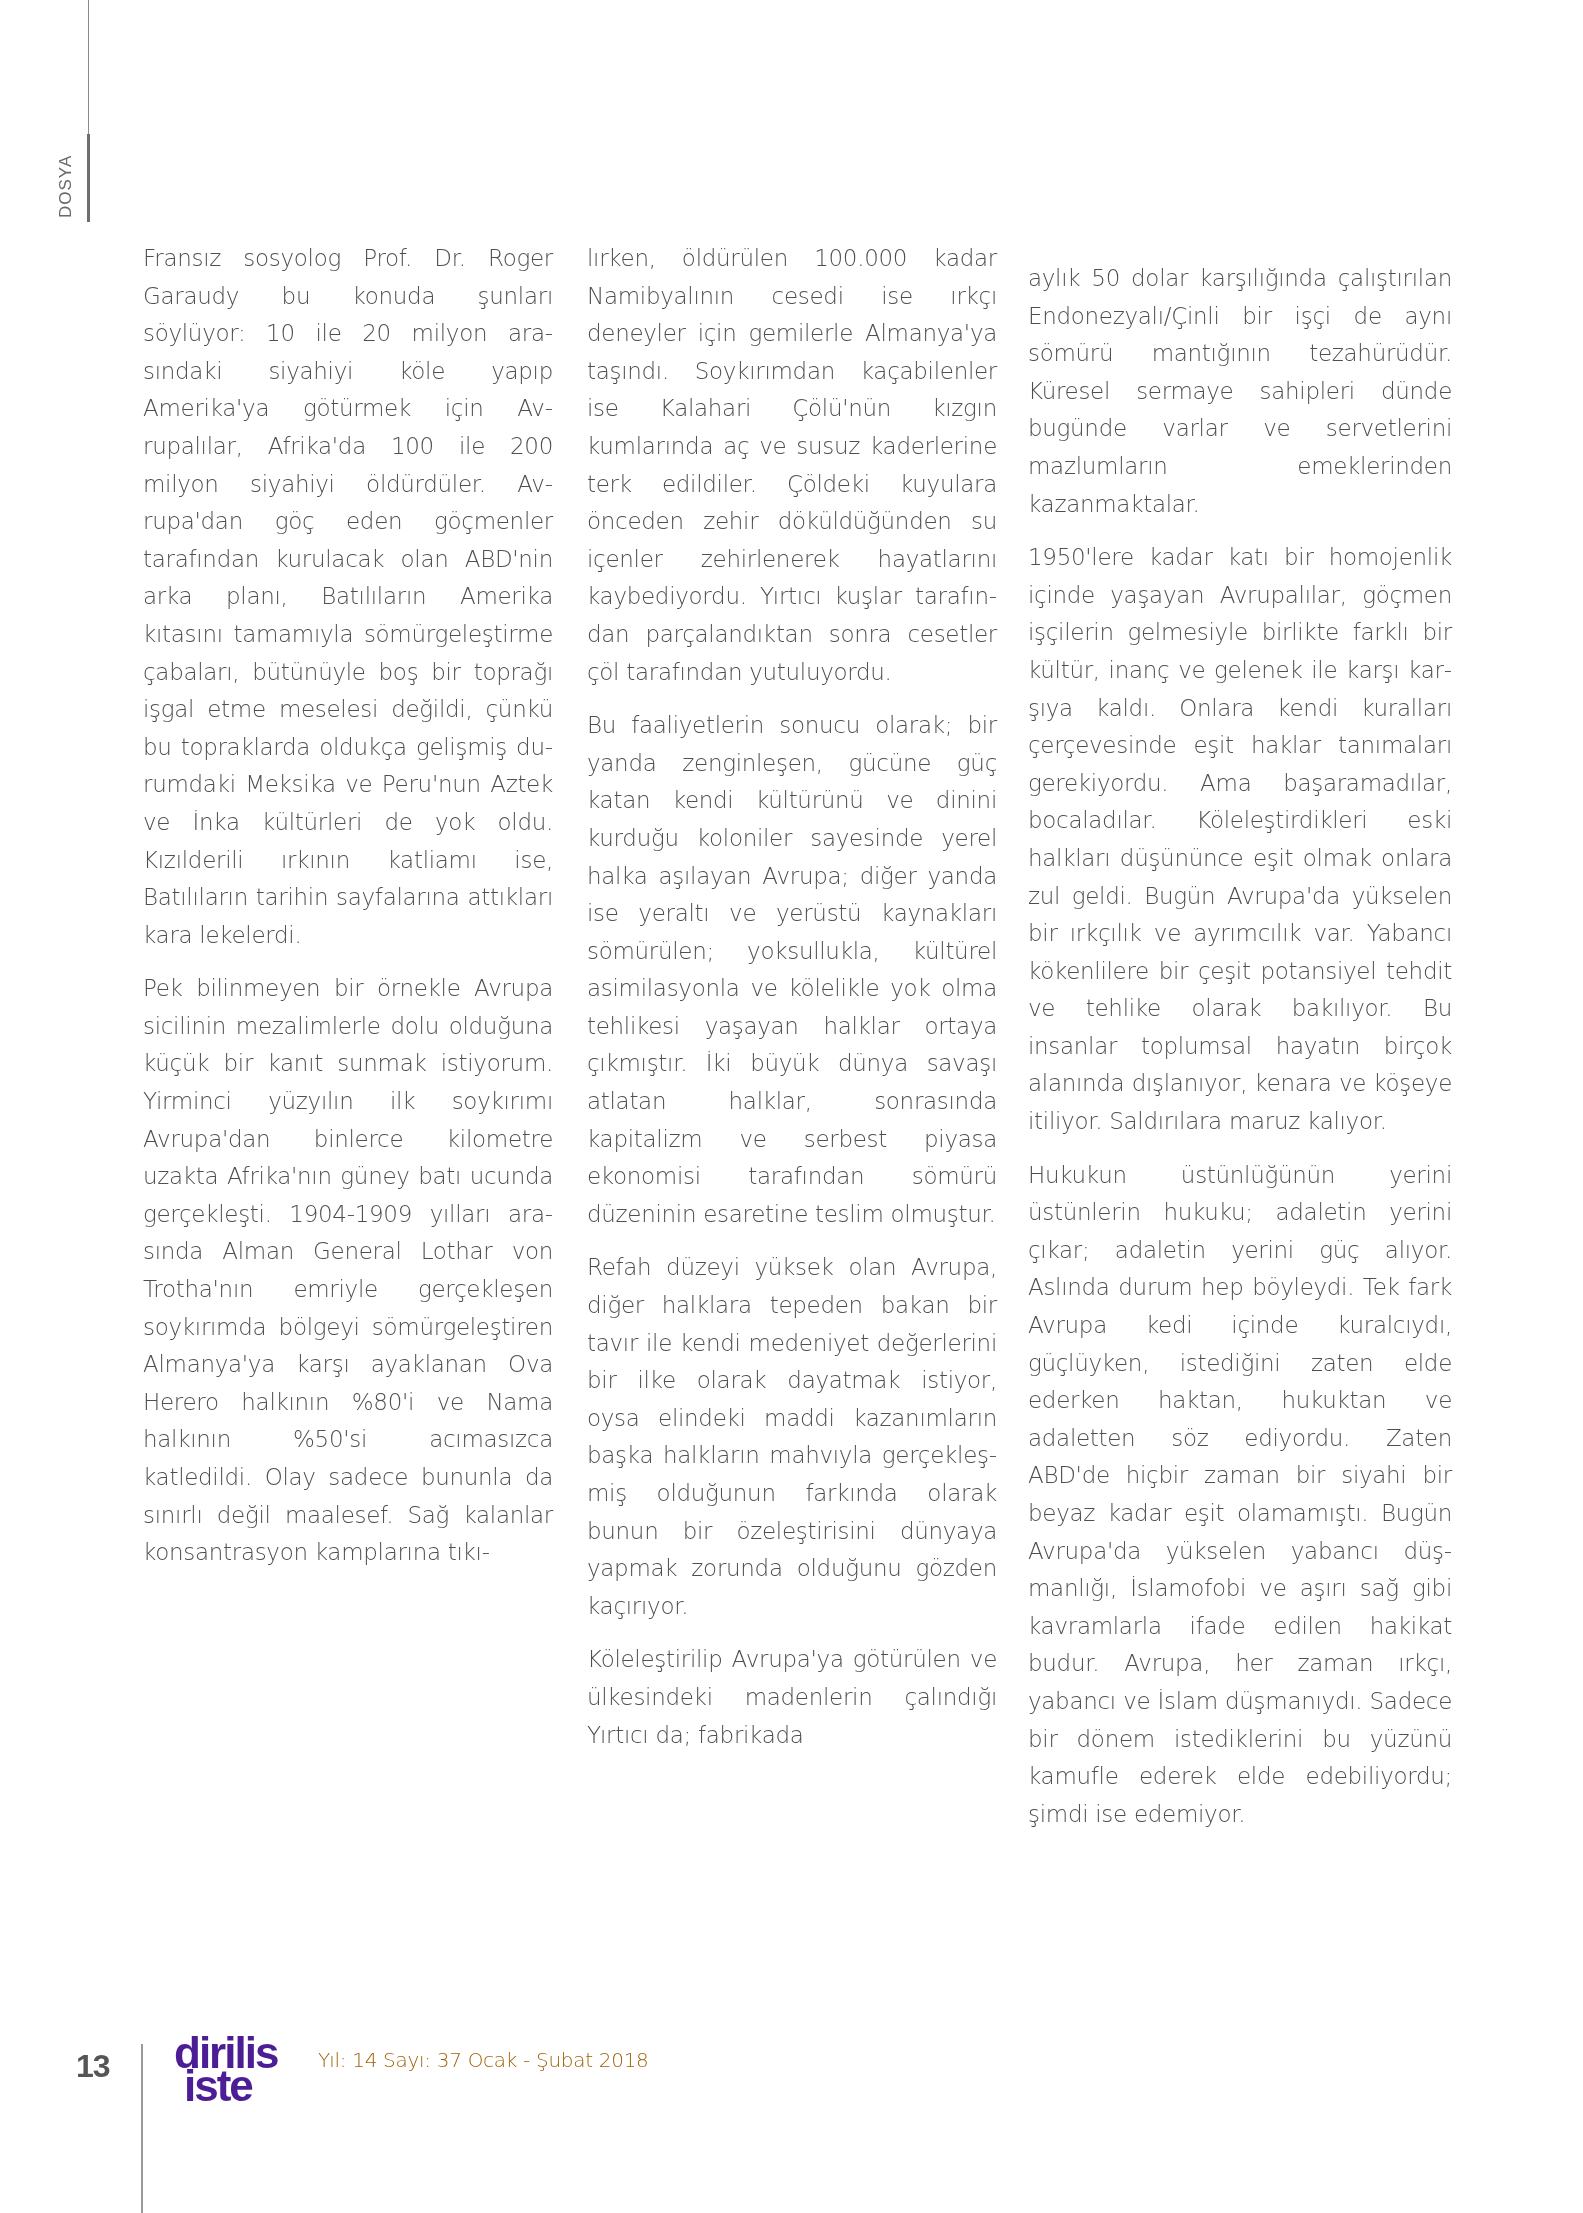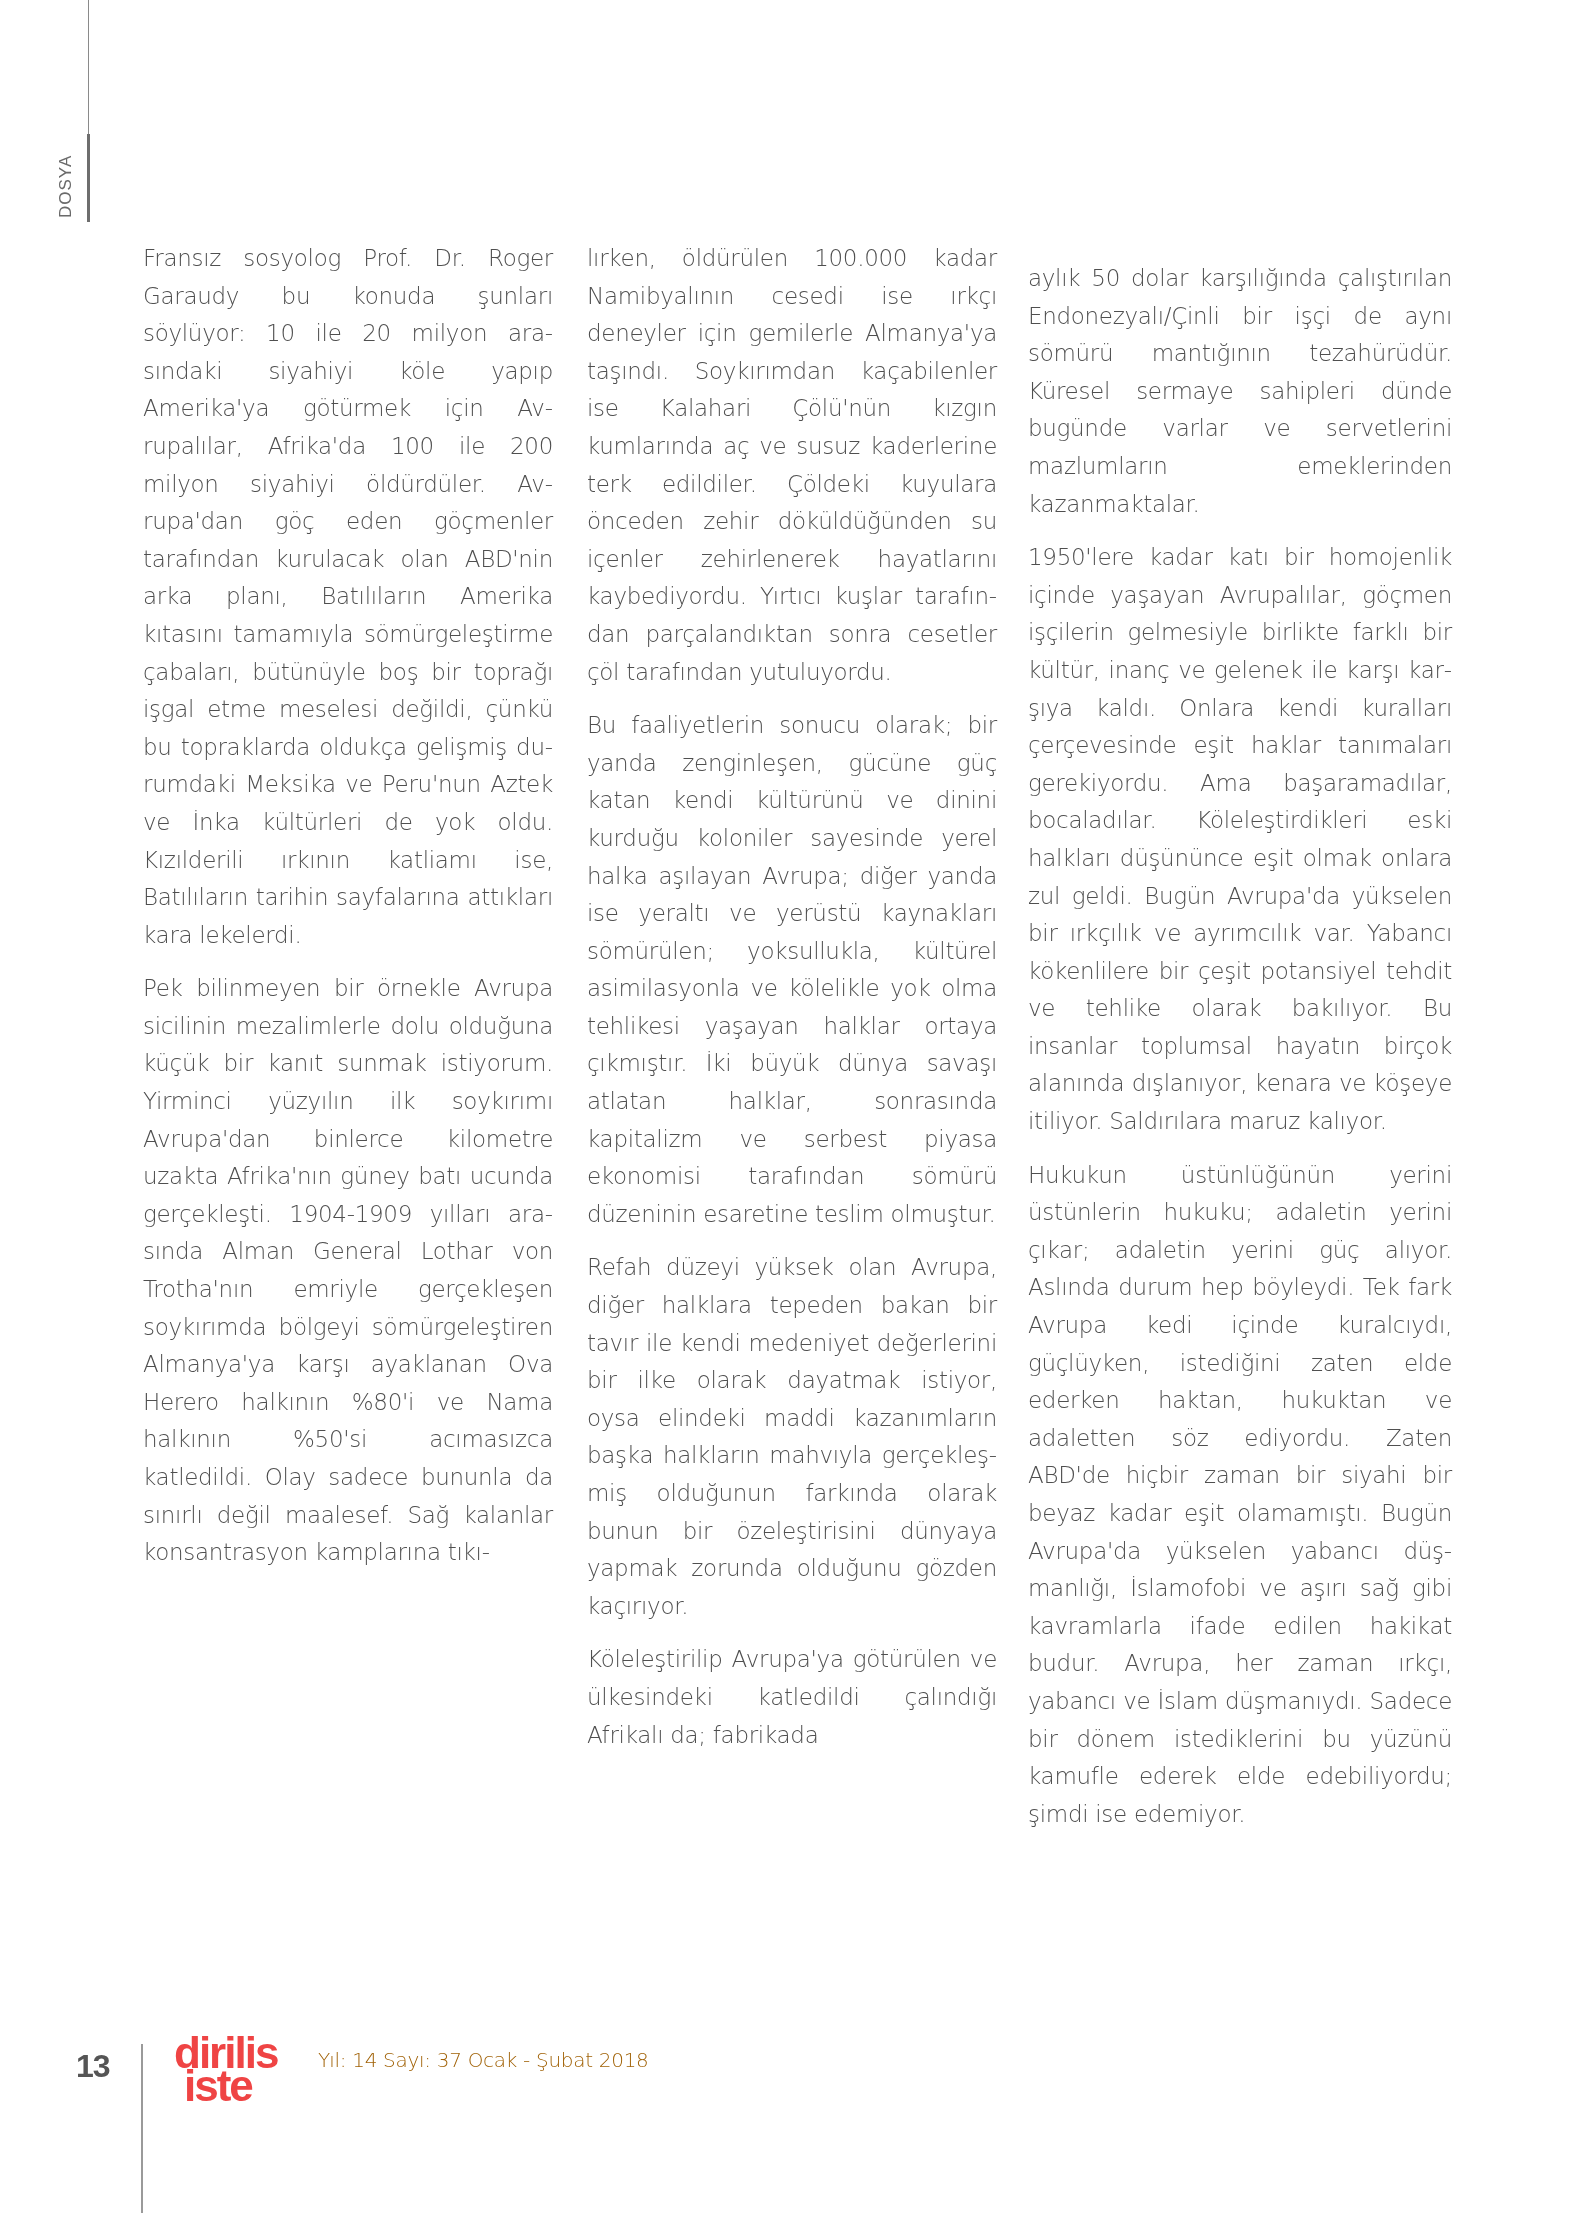--- a/index.html
+++ b/index.html
@@ -8,42 +8,42 @@
   .rule-top-thick { position: absolute; left: 87px; top: 134px; width: 3px; height: 88px; background: #6e6e6e; }
   .section-label { position: absolute; left: 56px; top: 218px; transform: rotate(-90deg); transform-origin: 0 0; font-family: "Liberation Sans", sans-serif; font-size: 17px; letter-spacing: 1px; color: #6a6a6a; white-space: nowrap; }
   .col { position: absolute; top: 240px; width: 410px; font-family: "DejaVu Sans", sans-serif; font-size: 23px; line-height: 37.6px; color: #4f4f4f; text-align: justify; hyphens: manual; font-weight: 300; letter-spacing: -0.3px; }
   .col p { margin: 0 0 16px 0; }
   .col h3 { margin: 0 0 12px 0; font-size: 24px; line-height: 37.6px; font-weight: bold; color: #4a4a4a; letter-spacing: -0.3px; }
   .col1 { left: 143px; }
   .col2 { left: 587px; }
   .col3 { left: 1028px; width: 424px; margin-top: 20px; }
   .footer-rule { position: absolute; left: 141px; top: 2044px; width: 2px; height: 169px; background: #9a9a9a; }
   .page-number { position: absolute; left: 76px; top: 2048px; font-family: "Liberation Sans", sans-serif; font-size: 32px; font-weight: bold; color: #555; letter-spacing: -1px; }
-  .logo { position: absolute; left: 174px; top: 2036px; font-family: "Liberation Sans", sans-serif; font-weight: bold; color: #ef4444; line-height: 33px; font-size: 44px; letter-spacing: -2px; }
+  .logo { position: absolute; left: 174px; top: 2036px; font-family: "Liberation Sans", sans-serif; font-weight: bold; color: #4c1d95; line-height: 33px; font-size: 44px; letter-spacing: -2px; }
   .logo span { display: block; }
   .logo .l2 { padding-left: 10px; }
   .issue-info { position: absolute; left: 318px; top: 2048px; font-family: "DejaVu Sans", sans-serif; font-size: 20px; color: #a16207; letter-spacing: -0.3px; font-weight: 300; }
 </style>
 </head>
 <body>
 
 <div class="rule-top-thin"></div>
 <div class="rule-top-thick"></div>
 <div class="section-label">DOSYA</div>
 
 <div class="col col1">
   <p>Fransız sosyolog Prof. Dr. Ro­ger Garaudy bu konuda şunları söylüyor: 10 ile 20 milyon ara­sındaki siyahiyi köle yapıp Amerika'ya götürmek için Av­rupalılar, Afrika'da 100 ile 200 milyon siyahiyi öldürdüler. Av­rupa'dan göç eden göçmenler tarafından kurulacak olan ABD'nin arka planı, Batılıların Amerika kıtasını tamamıyla sö­mürgeleştirme çabaları, bütü­nüyle boş bir toprağı işgal etme meselesi değildi, çünkü bu top­raklarda oldukça gelişmiş du­rumdaki Meksika ve Peru'nun Aztek ve İnka kültürleri de yok oldu. Kızılderili ırkının katliamı ise, Batılıların tarihin sayfala­rına attıkları kara lekelerdi.</p>
   <p>Pek bilinmeyen bir örnekle Av­rupa sicilinin mezalimlerle dolu olduğuna küçük bir kanıt sun­mak istiyorum. Yirminci yüzyı­lın ilk soykırımı Avrupa'dan bin­lerce kilometre uzakta Afri­ka'nın güney batı ucunda ger­çekleşti. 1904-1909 yılları ara­sında Alman General Lothar von Trotha'nın emriyle gerçek­leşen soykırımda bölgeyi sö­mürgeleştiren Almanya'ya kar­şı ayaklanan Ova Herero halkı­nın %80'i ve Nama halkının %50'si acımasızca katledildi. Olay sadece bununla da sınırlı değil maalesef. Sağ kalanlar konsantrasyon kamplarına tıkı-</p>
 </div>
 
 <div class="col col2">
   <p>lırken, öldürülen 100.000 kadar Namibyalının cesedi ise ırkçı deneyler için gemilerle Alman­ya'ya taşındı. Soykırımdan ka­çabilenler ise Kalahari Çölü'nün kızgın kumlarında aç ve susuz kaderlerine terk edildiler. Çöl­deki kuyulara önceden zehir döküldüğünden su içenler ze­hirlenerek hayatlarını kaybe­diyordu. Yırtıcı kuşlar tarafın­dan parçalandıktan sonra ce­setler çöl tarafından yutulu­yordu.</p>
   <p>Bu faaliyetlerin sonucu olarak; bir yanda zenginleşen, gücüne güç katan kendi kültürünü ve dinini kurduğu koloniler saye­sinde yerel halka aşılayan Av­rupa; diğer yanda ise yeraltı ve yerüstü kaynakları sömürülen; yoksullukla, kültürel asimilas­yonla ve kölelikle yok olma tehlikesi yaşayan halklar orta­ya çıkmıştır. İki büyük dünya savaşı atlatan halklar, sonra­sında kapitalizm ve serbest pi­yasa ekonomisi tarafından sö­mürü düzeninin esaretine tes­lim olmuştur.</p>
   <p>Refah düzeyi yüksek olan Av­rupa, diğer halklara tepeden bakan bir tavır ile kendi mede­niyet değerlerini bir ilke olarak dayatmak istiyor, oysa elindeki maddi kazanımların başka halkların mahvıyla gerçekleş­miş olduğunun farkında olarak bunun bir özeleştirisini dünya­ya yapmak zorunda olduğunu gözden kaçırıyor.</p>
-  <p>Köleleştirilip Avrupa'ya götürü­len ve ülkesindeki katledildi çalındığı Afrikalı da; fabrikada</p>
+  <p>Köleleştirilip Avrupa'ya götürü­len ve ülkesindeki madenlerin çalındığı Yırtıcı da; fabrikada</p>
 </div>
 
 <div class="col col3">
   <p>aylık 50 dolar karşılığında çalış­tırılan Endonezyalı/Çinli bir işçi de aynı sömürü mantığının te­zahürüdür. Küresel sermaye sahipleri dünde bugünde varlar ve servetlerini mazlumların emeklerinden kazanmaktalar.</p>
   <p>1950'lere kadar katı bir homo­jenlik içinde yaşayan Avrupa­lılar, göçmen işçilerin gelme­siyle birlikte farklı bir kültür, inanç ve gelenek ile karşı kar­şıya kaldı. Onlara kendi kuralları çerçevesinde eşit haklar tanı­maları gerekiyordu. Ama başa­ramadılar, bocaladılar. Köleleş­tirdikleri eski halkları düşünün­ce eşit olmak onlara zul geldi. Bugün Avrupa'da yükselen bir ırkçılık ve ayrımcılık var. Yaban­cı kökenlilere bir çeşit potan­siyel tehdit ve tehlike olarak bakılıyor. Bu insanlar toplumsal hayatın birçok alanında dışlanı­yor, kenara ve köşeye itiliyor. Saldırılara maruz kalıyor.</p>
   <p>Hukukun üstünlüğünün yerini üstünlerin hukuku; adaletin ye­rini çıkar; adaletin yerini güç alıyor. Aslında durum hep böy­leydi. Tek fark Avrupa kedi için­de kuralcıydı, güçlüyken, iste­diğini zaten elde ederken hak­tan, hukuktan ve adaletten söz ediyordu. Zaten ABD'de hiçbir zaman bir siyahi bir beyaz ka­dar eşit olamamıştı. Bugün Av­rupa'da yükselen yabancı düş­manlığı, İslamofobi ve aşırı sağ gibi kavramlarla ifade edilen hakikat budur. Avrupa, her za­man ırkçı, yabancı ve İslam düşmanıydı. Sadece bir dönem istediklerini bu yüzünü kamufle ederek elde edebiliyordu; şimdi ise edemiyor.</p>
 </div>
 
 <div class="page-number">13</div>
 <div class="footer-rule"></div>

